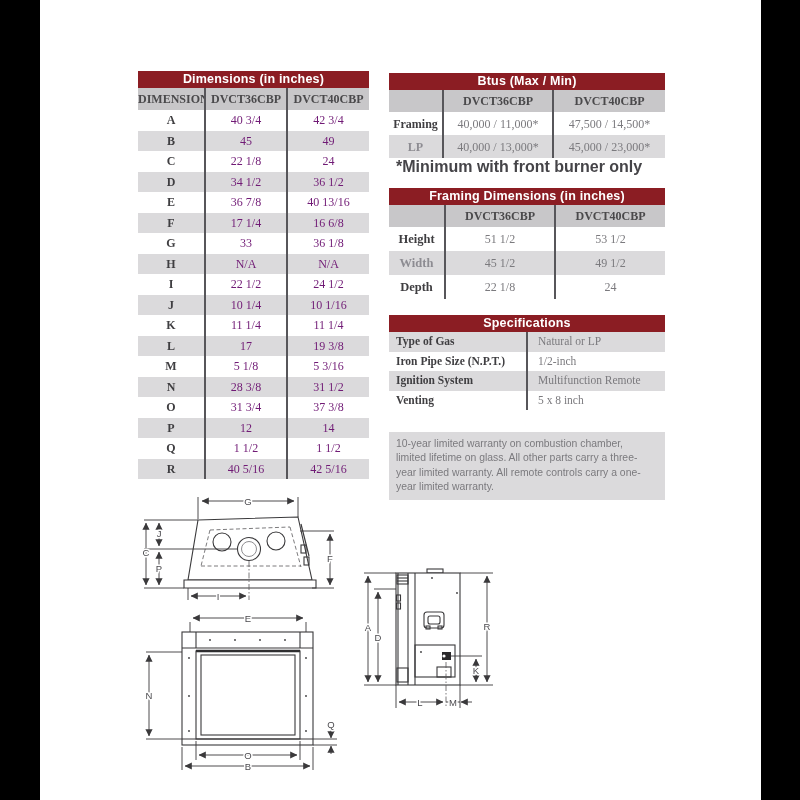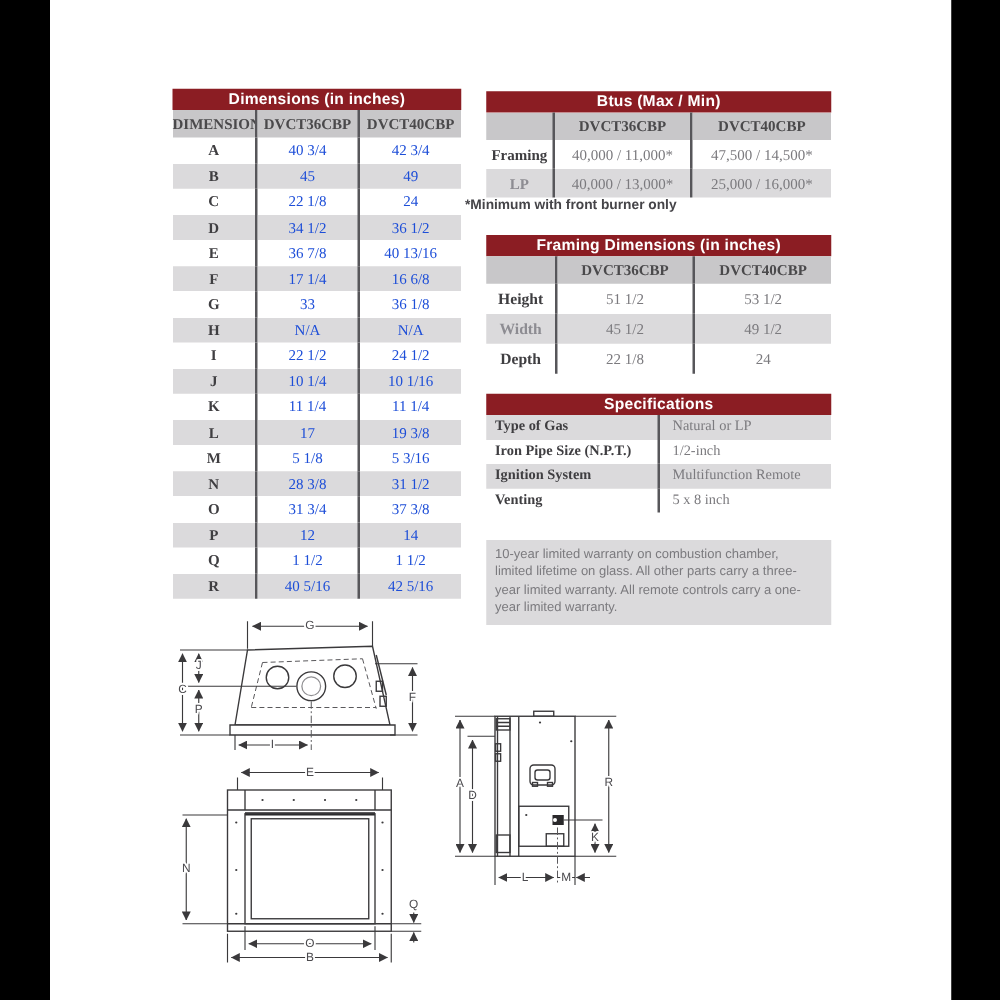--- a/index.html
+++ b/index.html
@@ -21,35 +21,35 @@
   table{border-collapse:collapse;table-layout:fixed;width:100%;font-family:Liberation Serif, serif;}
   th,td{padding:0;text-align:center;white-space:nowrap;overflow:hidden;font-size:12px;line-height:1;}
   thead th{background:#c8c7c9;color:#4a494b;font-weight:bold;font-size:12px;height:22px;}
   th + th, td + td{border-left:2px solid #57565a;}
 
   
   .dims{left:138px;top:71px;width:231px;}
   .dims col.c0{width:67px;} .dims col.c1{width:82px;} .dims col.c2{width:82px;}
   .dims tbody tr{height:20.5px;}
   .dims tbody tr:nth-child(even){background:#dbdadc;}
-  .dims td{color:#1d4ed8;}
+  .dims td{color:#701a75;}
   .dims td.rl{color:#3f3e41;font-weight:bold;}
 
   
   .btus{left:389px;top:73px;width:276px;}
   .btus col.c0{width:54px;} .btus col.c1{width:110px;} .btus col.c2{width:112px;}
   .btus tbody tr{height:23px;}
   .btus tbody tr:nth-child(2){background:#dbdadc;}
   .btus td{color:#7b7a7e;}
   .btus td.rl{color:#3f3e41;font-weight:bold;}
   .btus tbody tr:nth-child(2) td.rl{color:#8d8c92;}
 
   .footnote{
-    position:absolute;left:372px;top:158px;width:280px;
-    font-size:11px;font-weight:bold;color:#454448;
+    position:absolute;left:396px;top:158px;width:280px;
+    font-size:16px;font-weight:bold;color:#454448;
   }
 
   
   .framing{left:389px;top:188px;width:276px;}
   .framing col.c0{width:56px;} .framing col.c1{width:110px;} .framing col.c2{width:110px;}
   .framing tbody tr{height:24px;}
   .framing tbody tr:nth-child(2){background:#dbdadc;}
   .framing td{color:#7b7a7e;}
   .framing td.rl{color:#3f3e41;font-weight:bold;font-size:12.5px;}
   .framing tbody tr:nth-child(2) td.rl{color:#8d8c92;}
@@ -217,21 +217,21 @@
     </thead>
     <tbody>
       <tr>
           <td class="rl">Framing</td>
           <td>40,000 / 11,000*</td>
           <td>47,500 / 14,500*</td>
         </tr>
       <tr>
           <td class="rl">LP</td>
           <td>40,000 / 13,000*</td>
-          <td>25,000 / 16,000*</td>
+          <td>45,000 / 23,000*</td>
         </tr>
     </tbody>
   </table>
 </div>
 <div class="footnote">*Minimum with front burner only</div>
 
 <div class="tbl framing">
   <div class="tbar">Framing Dimensions (in inches)</div>
   <table>
     <colgroup>

